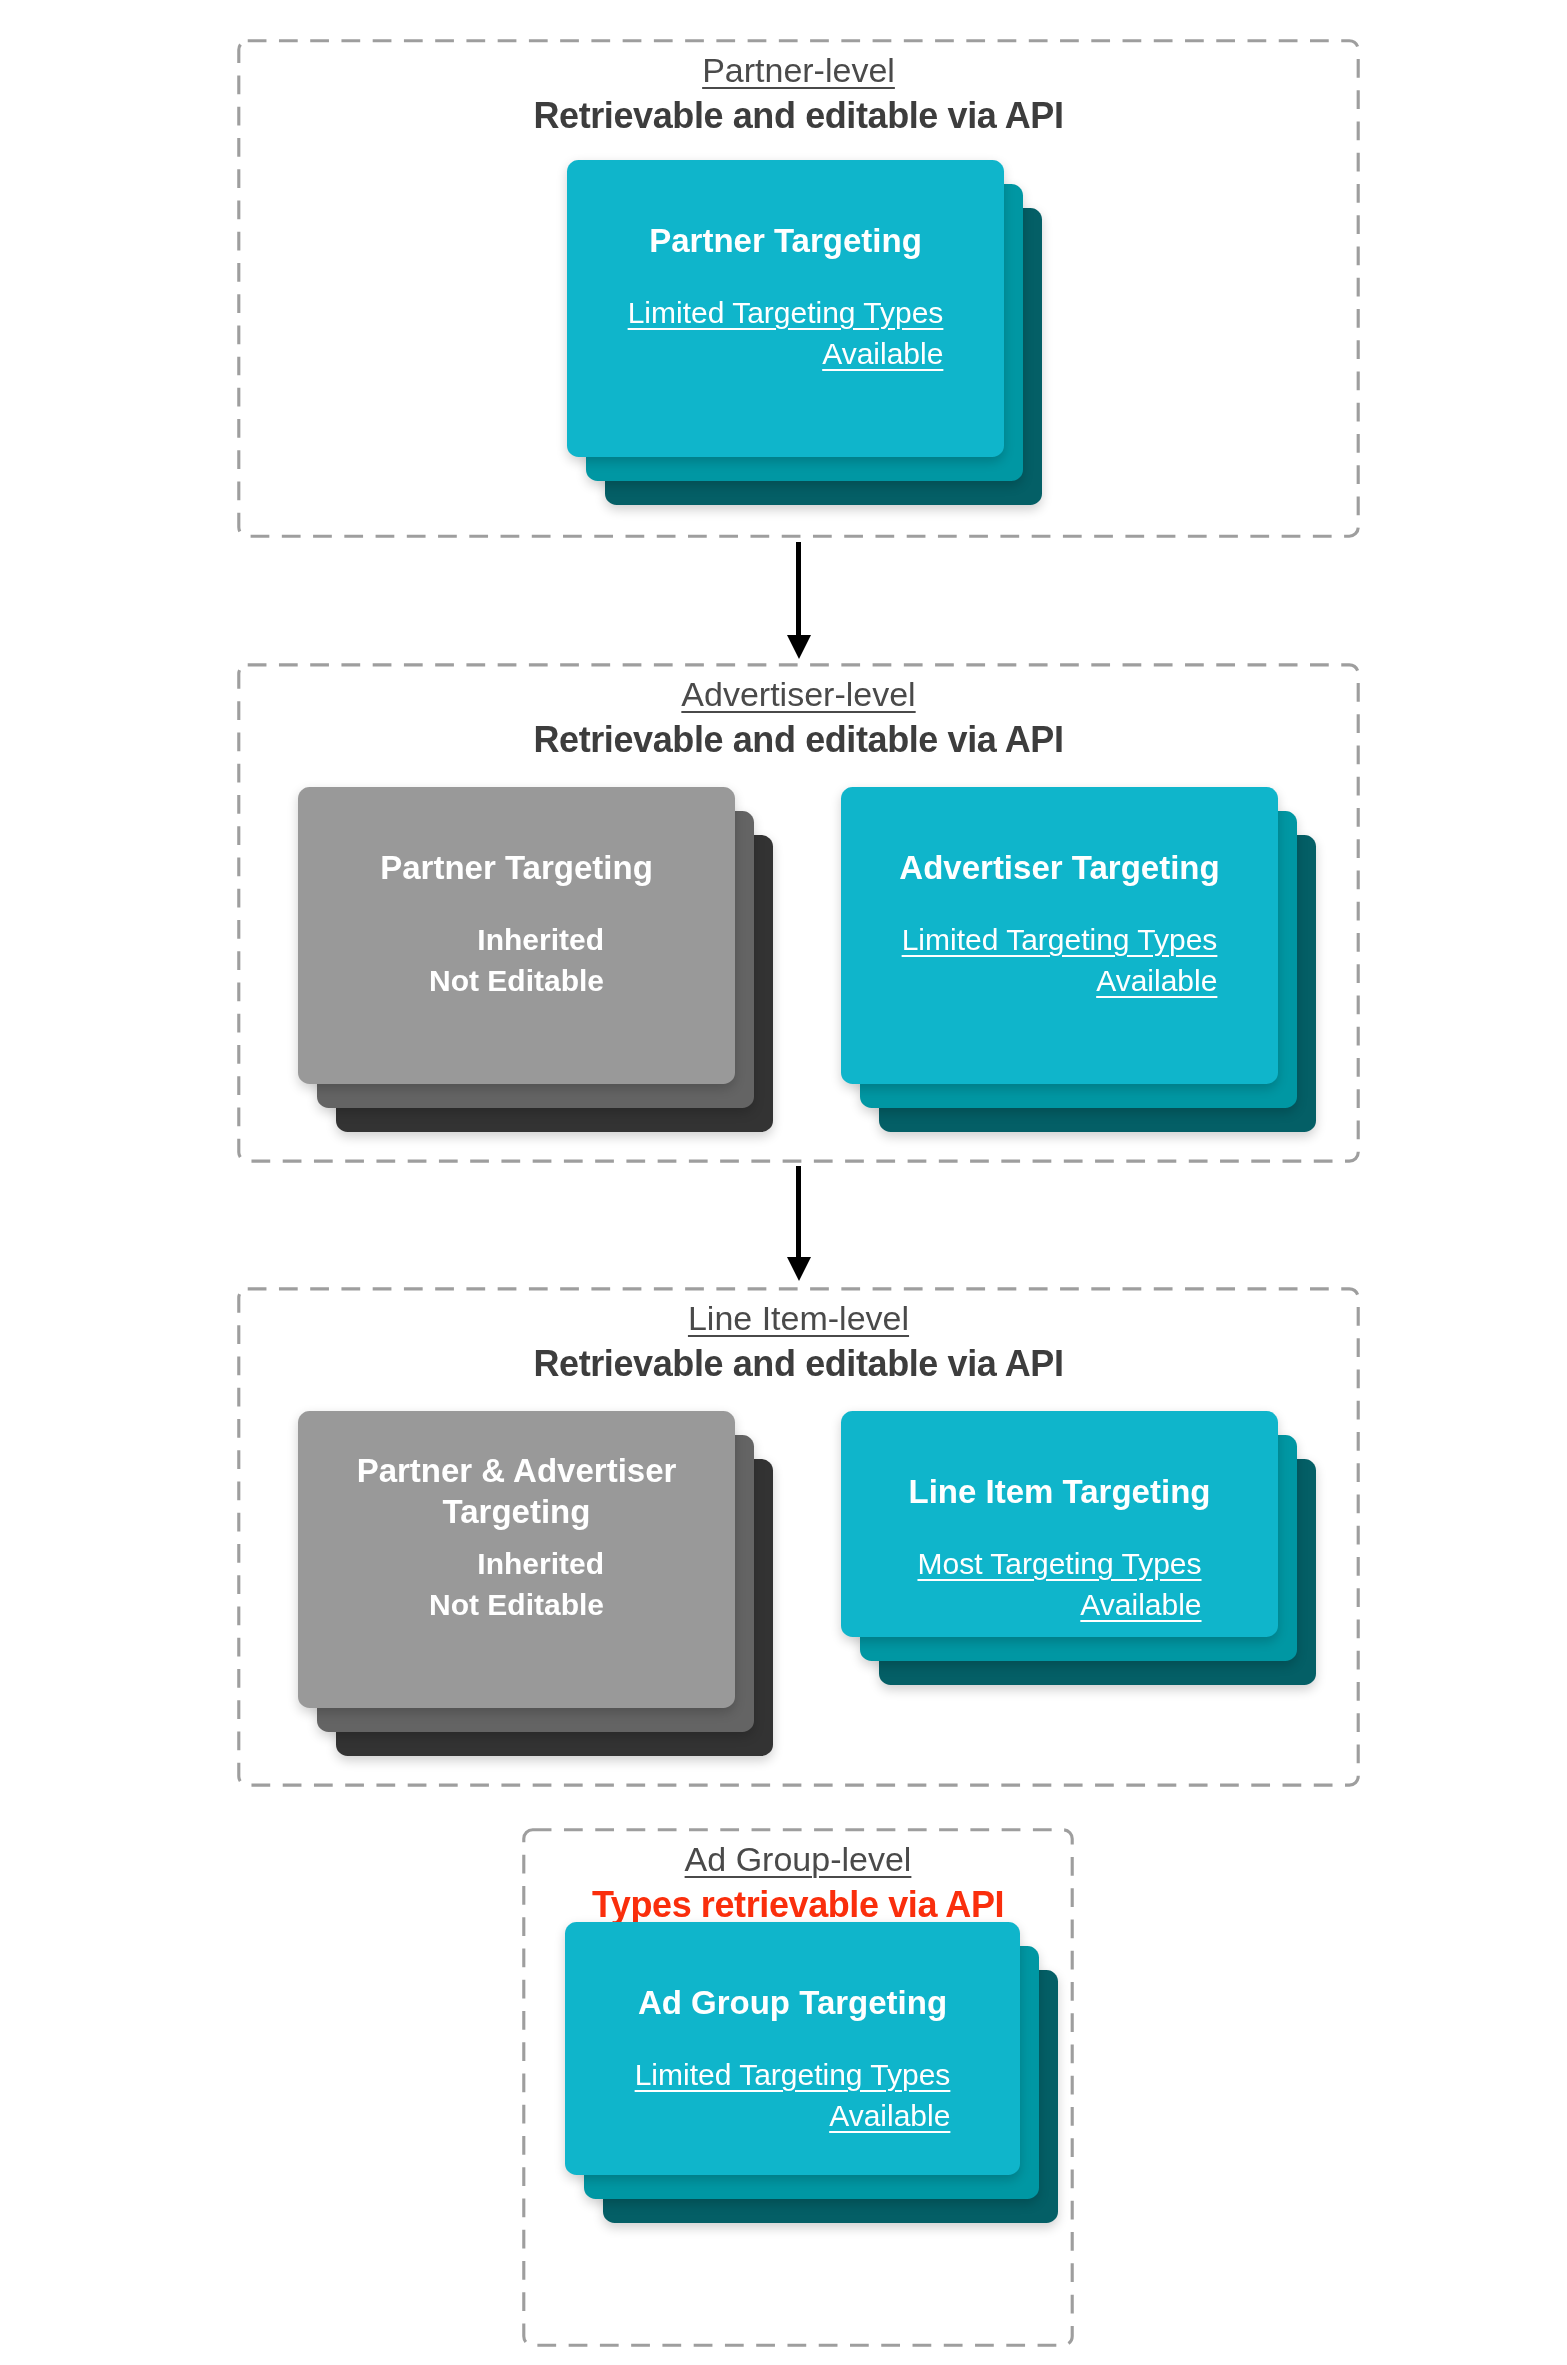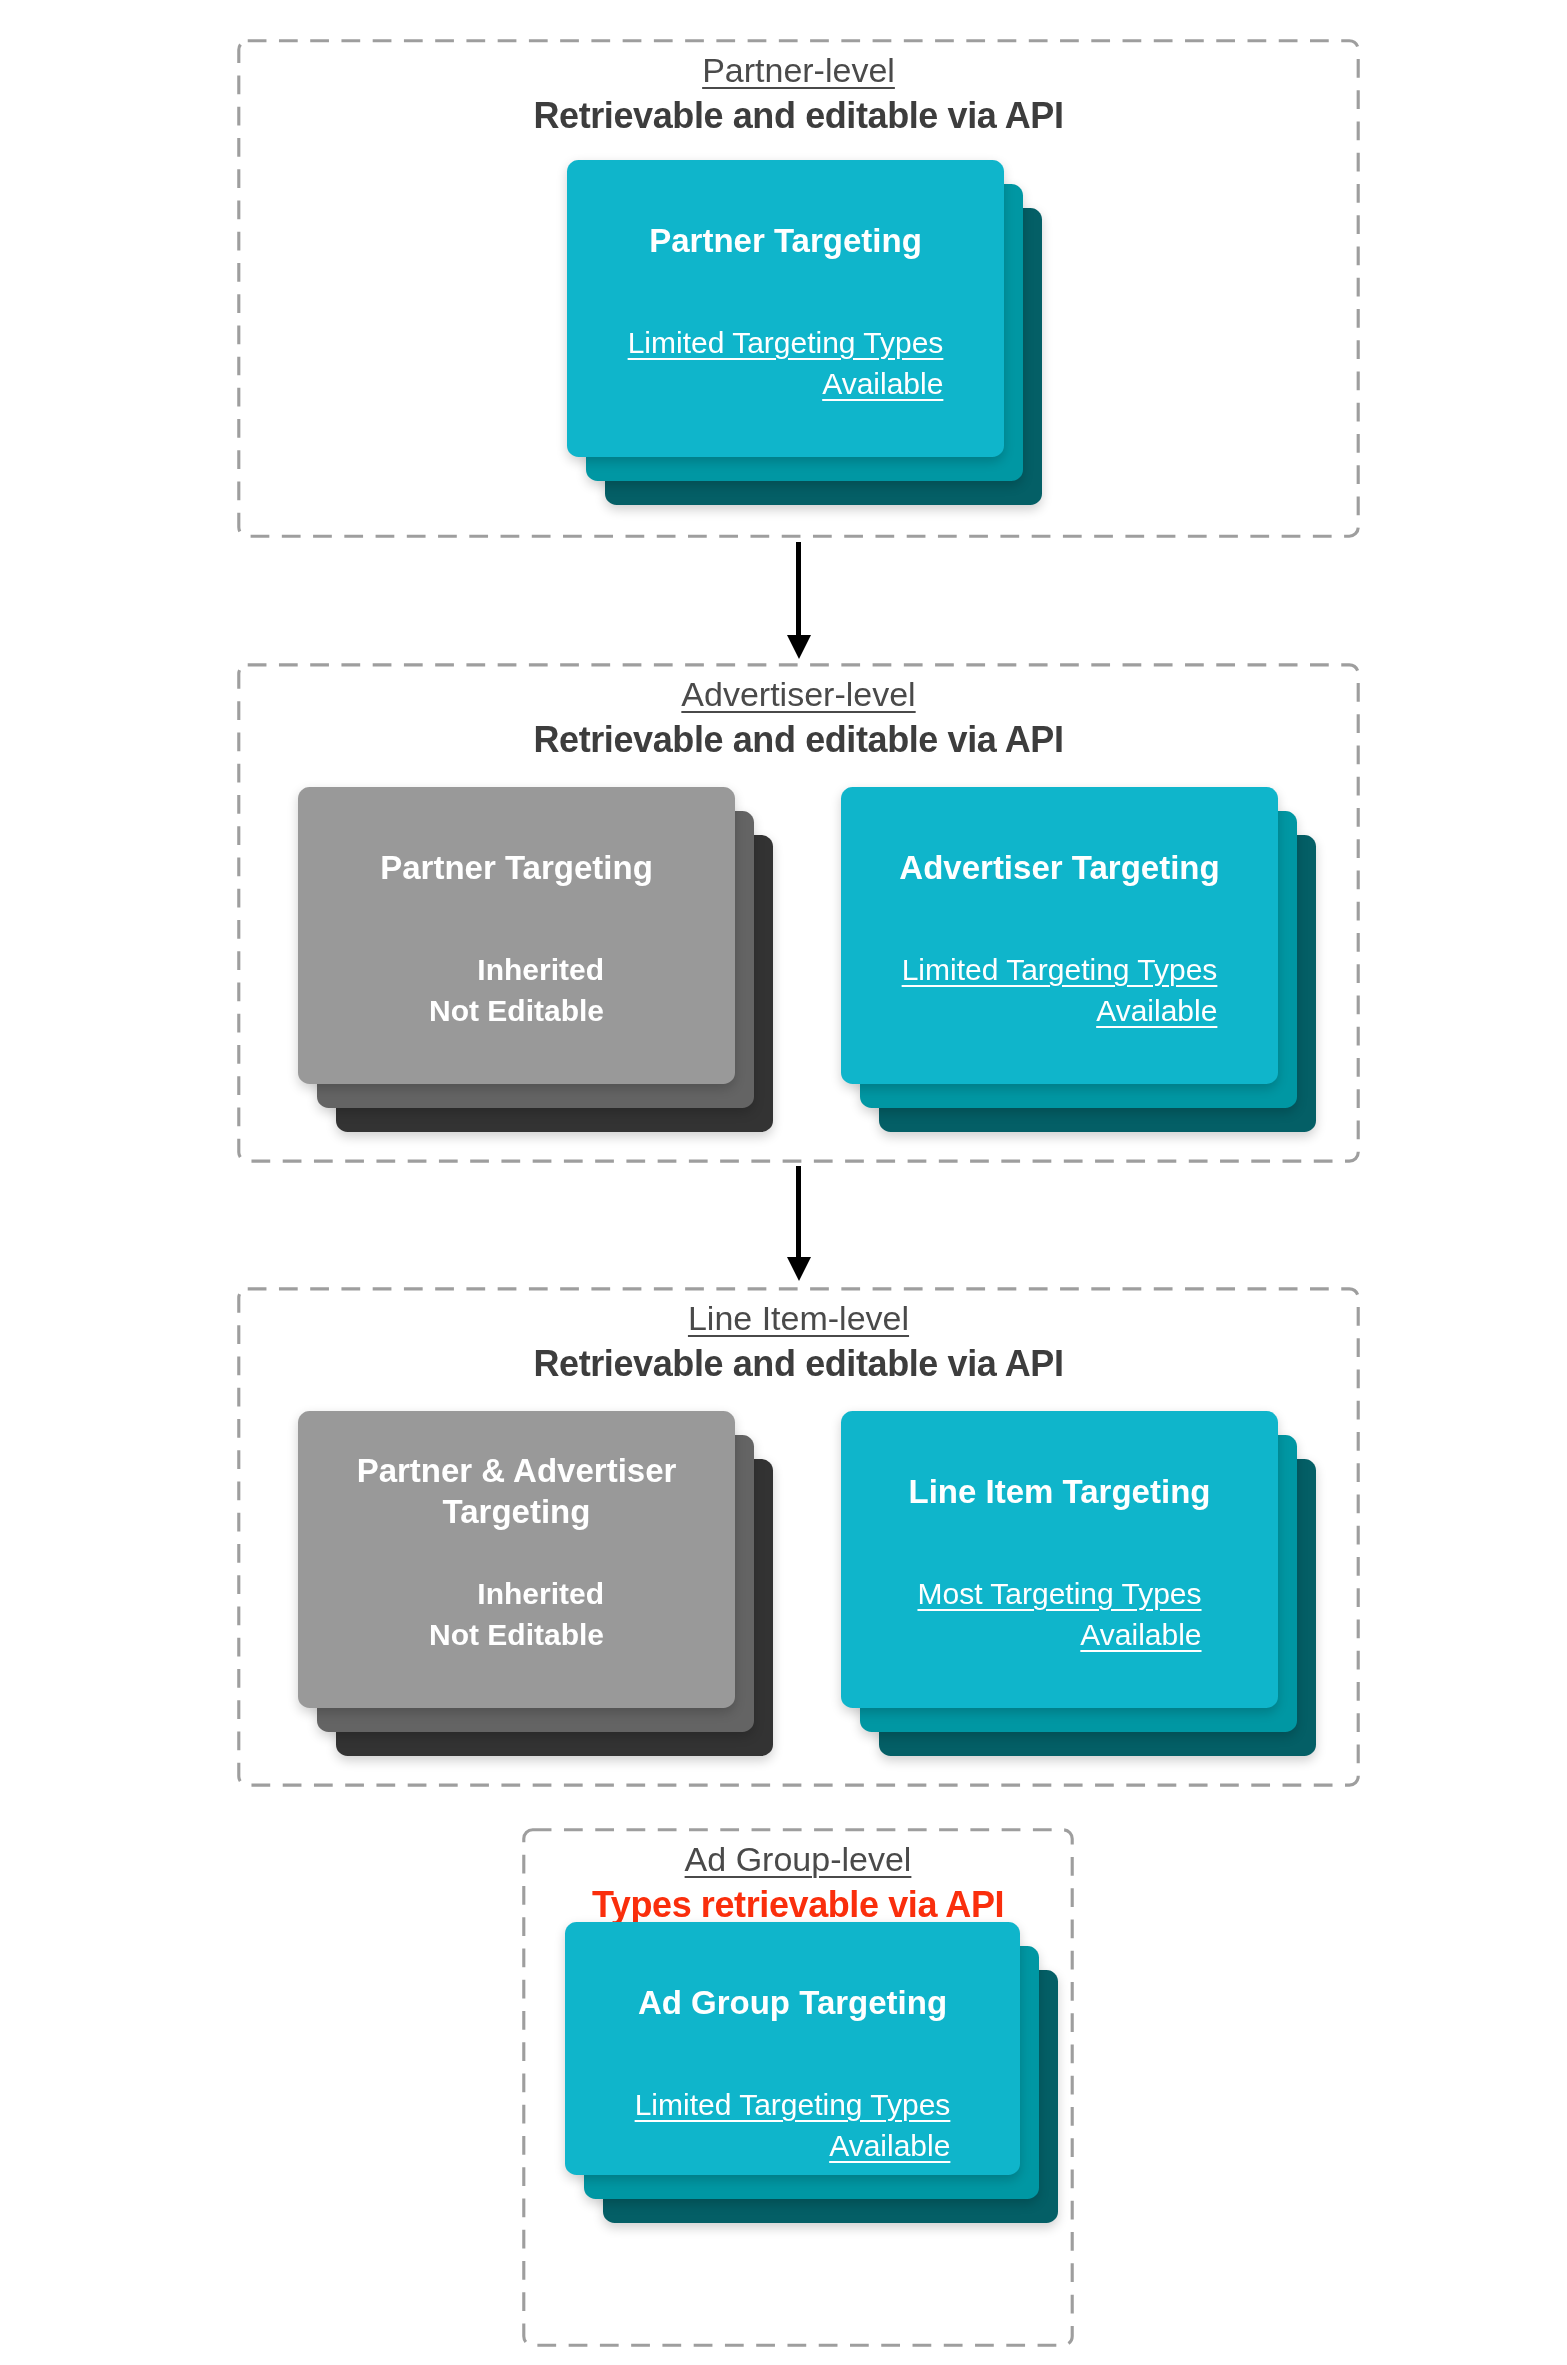--- a/index.html
+++ b/index.html
@@ -53,21 +53,20 @@
 
   .card {
     left: 0; top: 0;
     display: flex;
     flex-direction: column;
     align-items: center;
     box-sizing: border-box;
     padding-top: 39px;
     color: var(--card-text);
     z-index: 2;
-    gap: 30px;
   }
   .card-title {
     min-height: 82px;
     display: flex;
     align-items: center;
     justify-content: center;
     font-size: 33px;
     font-weight: 700;
     line-height: 41px;
     padding: 0 25px;
@@ -99,21 +98,21 @@
   
   #sec-0 { left: 237px; top: 39px;   width: 1123px; height: 499px; }
   #sec-1 { left: 237px; top: 663px;  width: 1123px; height: 500px; }
   #sec-2 { left: 237px; top: 1287px; width: 1123px; height: 500px; }
   #sec-3 { left: 522px; top: 1828px; width: 552px;  height: 519px; }
 
   #stack-0-0 { left: 330px; top: 121px; width: 437px; height: 297px; }
   #stack-1-0 { left: 61px;  top: 124px; width: 437px; height: 297px; }
   #stack-1-1 { left: 604px; top: 124px; width: 437px; height: 297px; }
   #stack-2-0 { left: 61px;  top: 124px; width: 437px; height: 297px; }
-  #stack-2-1 { left: 604px; top: 124px; width: 437px; height: 297px; }
+  #stack-2-1 { left: 604px; top: 124px; width: 437px; height: 226px; }
   #stack-3-0 { left: 43px;  top: 94px; width: 455px; height: 253px; }
 
   #arrow-0 { left: 786px; top: 542px; }
   #arrow-0 .arrow-line { height: 93px; }
   #arrow-1 { left: 786px; top: 1166px; }
   #arrow-1 .arrow-line { height: 91px; }
 </style>
 </head>
 <body>
 

